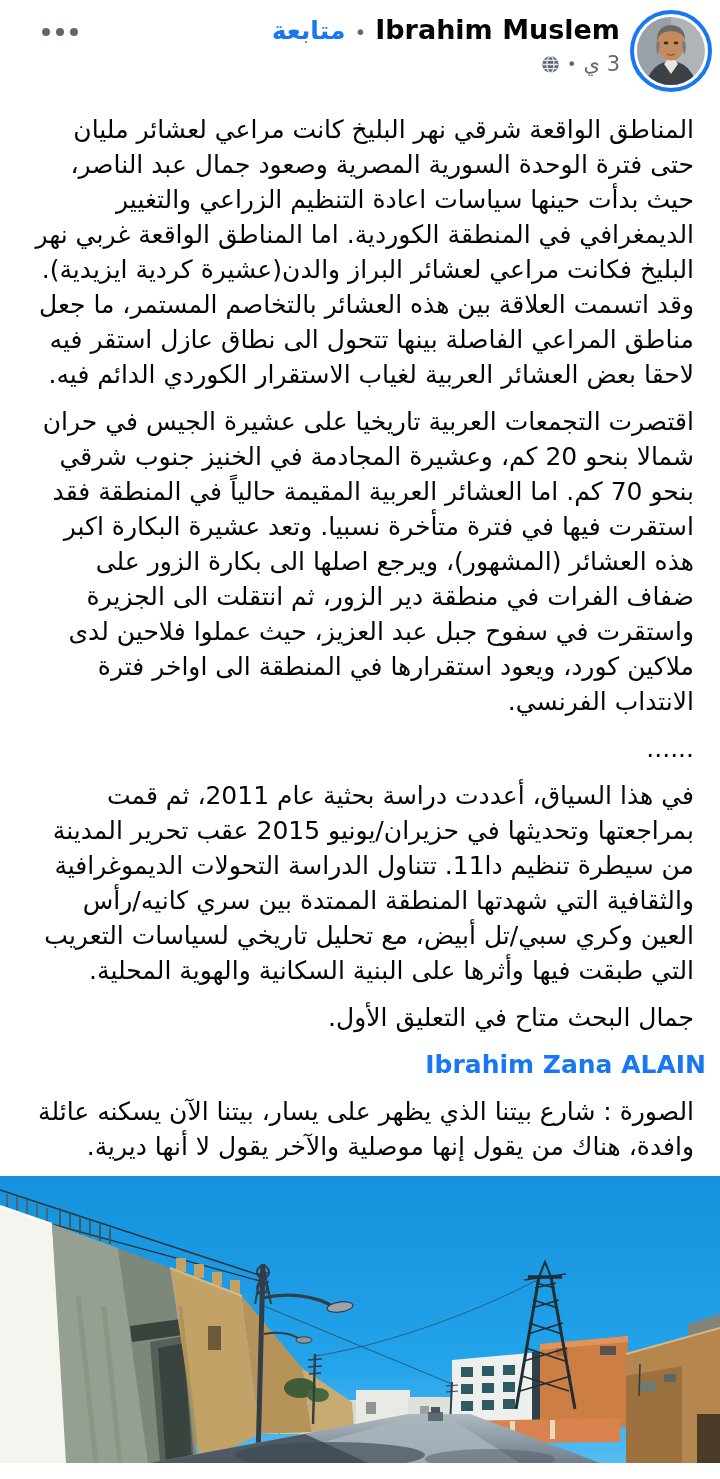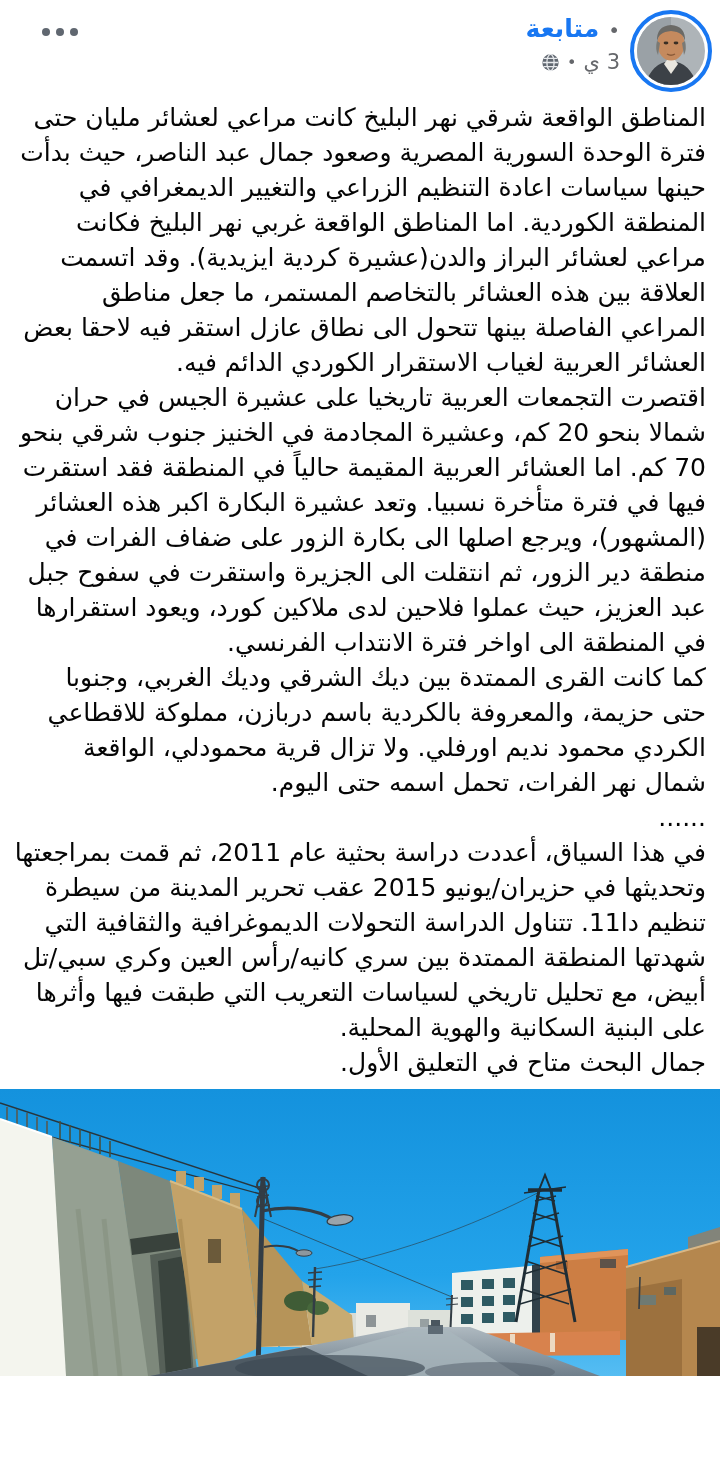--- a/index.html
+++ b/index.html
@@ -36,21 +36,21 @@
     padding:18px 18px 10px 26px;cursor:pointer;
   }
   .menu-dots{display:flex;gap:6px;}
   .menu-dots i{width:8px;height:8px;border-radius:50%;background:#606770;display:block;}
   
   .post-body{
     direction:rtl;text-align:right;
     padding:2px 14px 0 14px;
     font-size:25px;line-height:35px;color:var(--text);
   }
-  .para{margin:0;}
+  .para{margin:12px;}
   .mention{color:var(--accent);font-weight:bold;cursor:pointer;}
   
   .post-photo{margin-top:9px;width:720px;height:287px;display:block;cursor:pointer;}
   .post-photo svg{display:block;}
 </style>
 </head>
 <body>
 
 <div class="page">
 
@@ -76,20 +76,21 @@
           <path d="M55,31 q2,8 -1,14 l-2,-12 Z" fill="#7a7974"></path>
           <ellipse cx="36" cy="33" rx="2.4" ry="1.4" fill="#3a2e24"></ellipse>
           <ellipse cx="46" cy="33" rx="2.4" ry="1.4" fill="#3a2e24"></ellipse>
           <path d="M37,44 q4,2.5 8,0" stroke="#8a5a38" stroke-width="1.4" fill="none"></path>
         </g>
       </svg>
     </div>
 
     <div class="header-info">
       <div class="name-row">
+        <span class="author">Ibrahim Muslem</span>
         <span class="dot-sep">•</span>
         <a class="follow">متابعة</a>
       </div>
       <div class="meta-row">
         <span>3 ي</span>
         <span class="dot-sep" style="font-size:16px;">•</span>
         <span class="globe">
           <svg width="19" height="19" viewBox="0 0 19 19">
             <circle cx="9.5" cy="9.5" r="8.2" fill="#606770"></circle>
             <ellipse cx="9.5" cy="9.5" rx="3.6" ry="8.2" fill="none" stroke="#e8eaed" stroke-width="1.3"></ellipse>
@@ -105,25 +106,26 @@
           <i></i>
           <i></i>
         </span>
     </div>
   </header>
 
   <div class="post-body">
     <div>
         <div class="para">المناطق الواقعة شرقي نهر البليخ كانت مراعي لعشائر مليان حتى فترة الوحدة السورية المصرية وصعود جمال عبد الناصر، حيث بدأت حينها سياسات اعادة التنظيم الزراعي والتغيير الديمغرافي في المنطقة الكوردية. اما المناطق الواقعة غربي نهر البليخ فكانت مراعي لعشائر البراز والدن(عشيرة كردية ايزيدية). وقد اتسمت العلاقة بين هذه العشائر بالتخاصم المستمر، ما جعل مناطق المراعي الفاصلة بينها تتحول الى نطاق عازل استقر فيه لاحقا بعض العشائر العربية لغياب الاستقرار الكوردي الدائم فيه.</div>
         <div class="para">اقتصرت التجمعات العربية تاريخيا على عشيرة الجيس في حران شمالا بنحو 20 كم، وعشيرة المجادمة في الخنيز جنوب شرقي بنحو 70 كم. اما العشائر العربية المقيمة حالياً في المنطقة فقد استقرت فيها في فترة متأخرة نسبيا. وتعد عشيرة البكارة اكبر هذه العشائر (المشهور)، ويرجع اصلها الى بكارة الزور على ضفاف الفرات في منطقة دير الزور، ثم انتقلت الى الجزيرة واستقرت في سفوح جبل عبد العزيز، حيث عملوا فلاحين لدى ملاكين كورد، ويعود استقرارها في المنطقة الى اواخر فترة الانتداب الفرنسي.</div>
-        <div class="para">كما كانت القرى الممتدة بين ديك الشرقي وديك الغربي، وجنوبا حتى حزيمة، والمعروفة بالكردية باسم دربازن، مملوكة للاقطاعي الكردي محمود نديم اورفلي. ولا تزال قرية محمودلي، الواقعة شمال نهر الفرات، تحمل اسمه حتى اليوم.</div>
         <div class="para">......</div>
         <div class="para">في هذا السياق، أعددت دراسة بحثية عام 2011، ثم قمت بمراجعتها وتحديثها في حزيران/يونيو 2015 عقب تحرير المدينة من سيطرة تنظيم دا11. تتناول الدراسة التحولات الديموغرافية والثقافية التي شهدتها المنطقة الممتدة بين سري كانيه/رأس العين وكري سبي/تل أبيض، مع تحليل تاريخي لسياسات التعريب التي طبقت فيها وأثرها على البنية السكانية والهوية المحلية.</div>
         <div class="para">جمال البحث متاح في التعليق الأول.</div>
       </div>
+    <div class="mention">Ibrahim Zana ALAIN</div>
+    <div class="para">الصورة : شارع بيتنا الذي يظهر على يسار، بيتنا الآن يسكنه عائلة وافدة، هناك من يقول إنها موصلية والآخر يقول لا أنها ديرية.</div>
   </div>
 
   <figure class="post-photo">
     <svg width="720" height="287" viewBox="0 0 720 287" preserveAspectRatio="none">
       <defs>
         <linearGradient id="sky" x1="0" y1="0" x2="0" y2="1">
           <stop offset="0" stop-color="#1492dd"></stop>
           <stop offset="0.65" stop-color="#23a3ea"></stop>
           <stop offset="1" stop-color="#55bdf2"></stop>
         </linearGradient>

